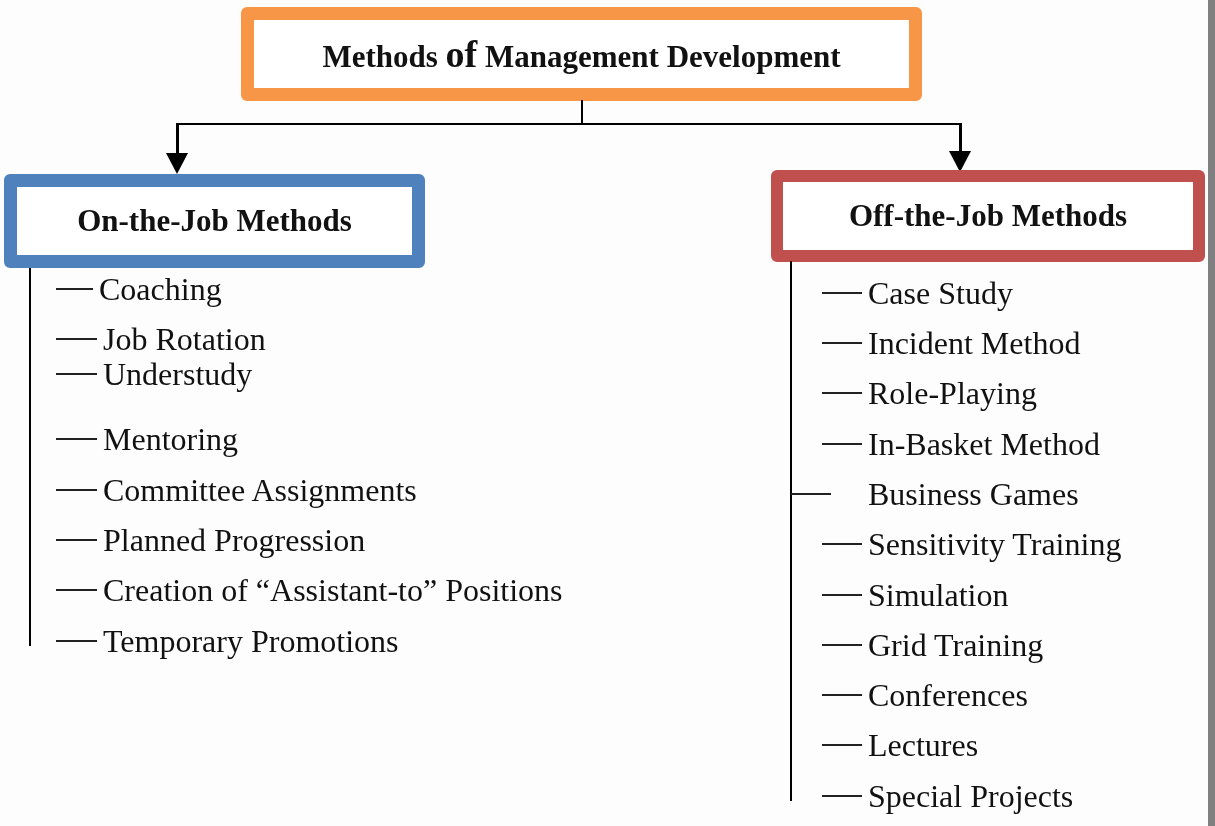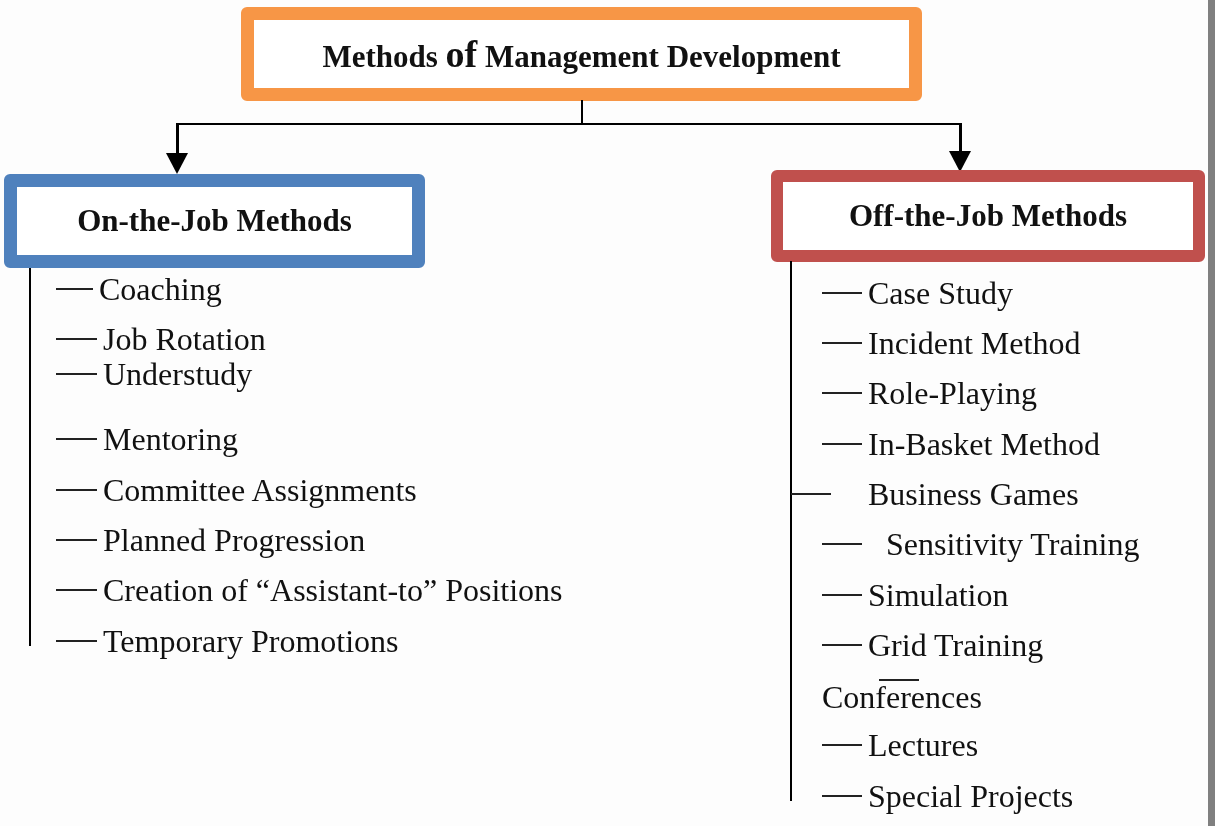--- a/index.html
+++ b/index.html
@@ -103,33 +103,33 @@
     <span>Role-Playing</span>
   </div>
 <div class="item" style="left:797px; top:428px;">
     <span class="dash" style="width:40px;"></span>
     <span>In-Basket Method</span>
   </div>
 <div class="item" style="left:766px; top:478px;gap:31px;">
     <span class="dash" style="width:40px;"></span>
     <span>Business Games</span>
   </div>
-<div class="item" style="left:797px; top:528px;gap:18px;">
+<div class="item" style="left:797px; top:528px;">
     <span class="dash" style="width:40px;"></span>
     <span>Sensitivity Training</span>
   </div>
 <div class="item" style="left:797px; top:579px;">
     <span class="dash" style="width:40px;"></span>
     <span>Simulation</span>
   </div>
 <div class="item" style="left:797px; top:629px;">
     <span class="dash" style="width:40px;"></span>
     <span>Grid Training</span>
   </div>
-<div class="item" style="left:797px; top:679px;flex-direction:column;">
+<div class="item" style="left:797px; top:679px;">
     <span class="dash" style="width:40px;"></span>
     <span>Conferences</span>
   </div>
 <div class="item" style="left:797px; top:729px;">
     <span class="dash" style="width:40px;"></span>
     <span>Lectures</span>
   </div>
 <div class="item" style="left:797px; top:780px;">
     <span class="dash" style="width:40px;"></span>
     <span>Special Projects</span>

